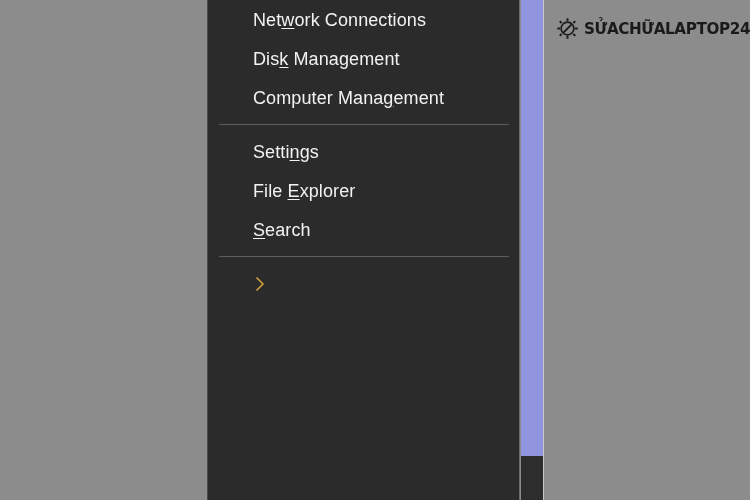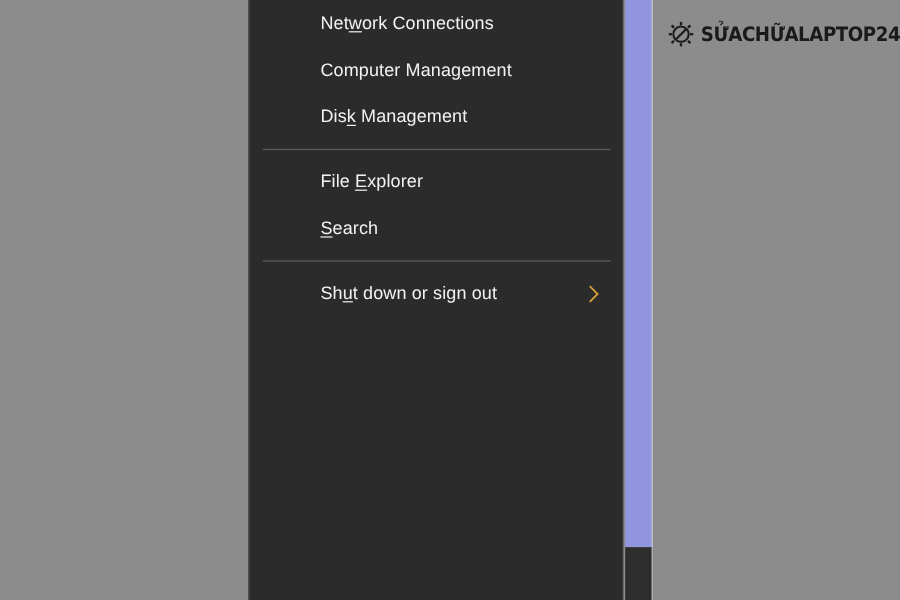--- a/index.html
+++ b/index.html
@@ -33,24 +33,24 @@
 
   .menu-section {
     display: flex;
     flex-direction: column;
   }
 
   .menu-item {
     height: 39px;
     display: flex;
     align-items: center;
-    padding-left: 59px;
+    padding-left: 45px;
     padding-right: 14px;
     color: #f2f2f2;
-    font-size: 15px;
+    font-size: 18px;
     letter-spacing: 0.1px;
     box-sizing: border-box;
     position: relative;
     white-space: nowrap;
   }
   .menu-item .label {
     flex: 1 1 auto;
     line-height: 1;
   }
   .menu-item u {
@@ -121,39 +121,41 @@
 
 <div id="accent-strip"></div>
 <div id="accent-strip-foot"></div>
 
 <div id="winx-menu">
     <div class="menu-section">
       <div class="menu-item">
         <span class="label">Net<u>w</u>ork Connections</span>
       </div>
       <div class="menu-item">
-        <span class="label">Computer Mana<u>g</u>ement</span>
+        <span class="label">Dis<u>k</u> Management</span>
       </div>
       <div class="menu-item">
-        <span class="label">Dis<u>k</u> Management</span>
+        <span class="label">Computer Mana<u>g</u>ement</span>
       </div>
     </div>
     <div class="menu-separator"></div>
     <div class="menu-section">
+      <div class="menu-item">
+        <span class="label">Setti<u>n</u>gs</span>
+      </div>
       <div class="menu-item">
         <span class="label">File <u>E</u>xplorer</span>
       </div>
       <div class="menu-item">
         <span class="label"><u>S</u>earch</span>
       </div>
     </div>
     <div class="menu-separator"></div>
     <div class="menu-section">
       <div class="menu-item">
-        <span class="label">Sh<u>u</u>t down or sign out</span>
         <svg class="submenu-chevron" viewBox="0 0 14 16">
           <path d="M4 2 L10 8 L4 14" fill="none" stroke="#d8a23c" stroke-width="1.5" stroke-linecap="square"></path>
         </svg>
       </div>
     </div>
   </div>
 
 <div id="watermark">
   <span style="display:block;line-height:0;">
     <svg width="21" height="21" viewBox="0 0 24 24" aria-hidden="true">

